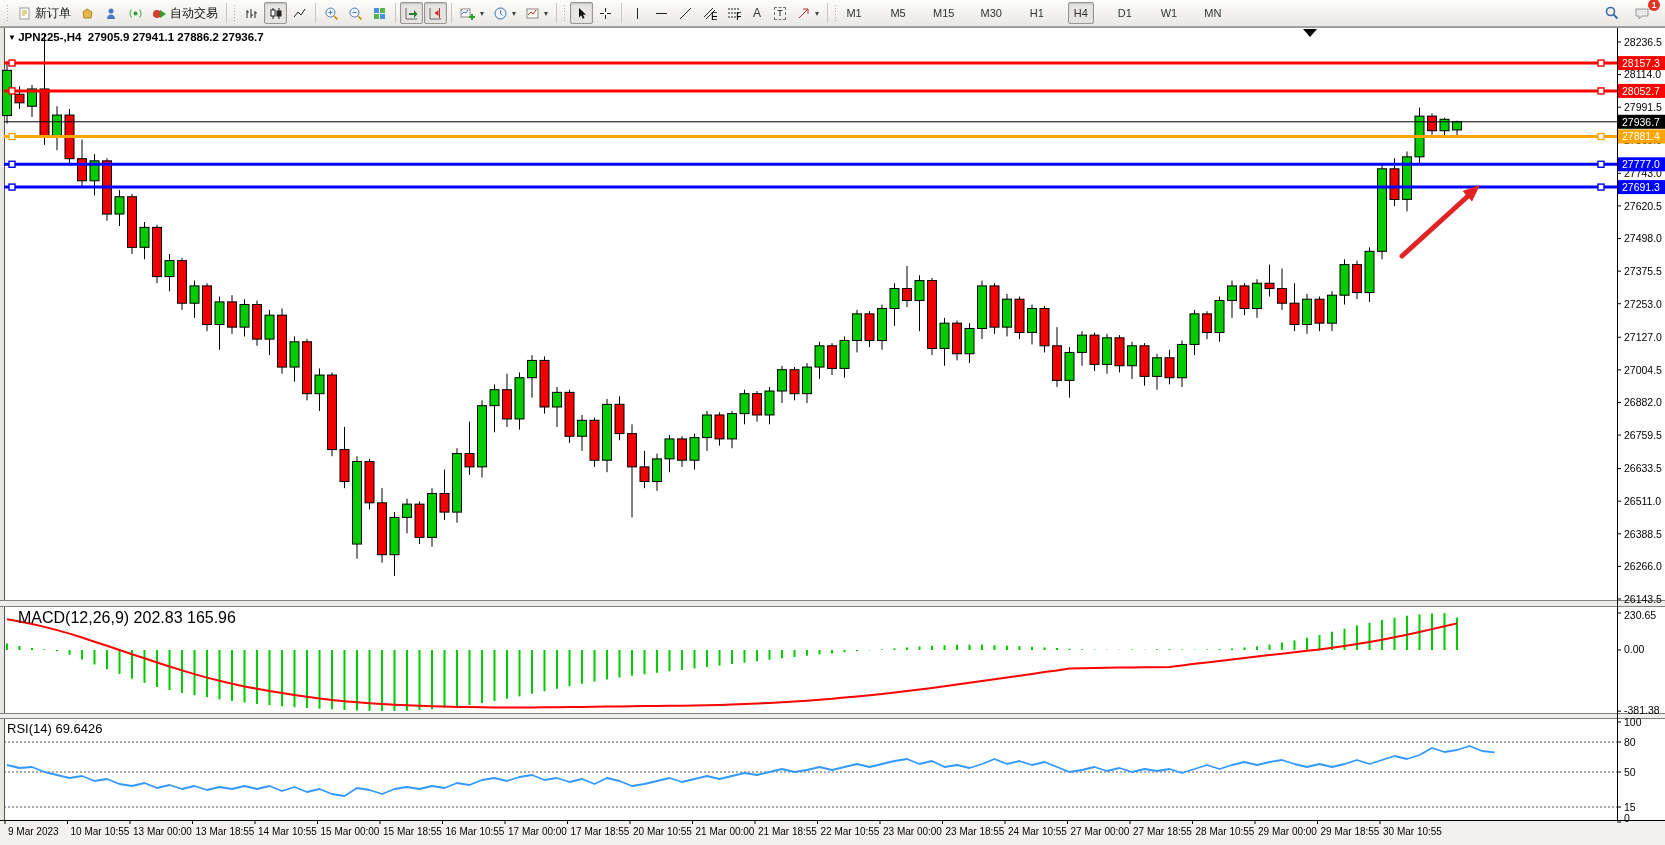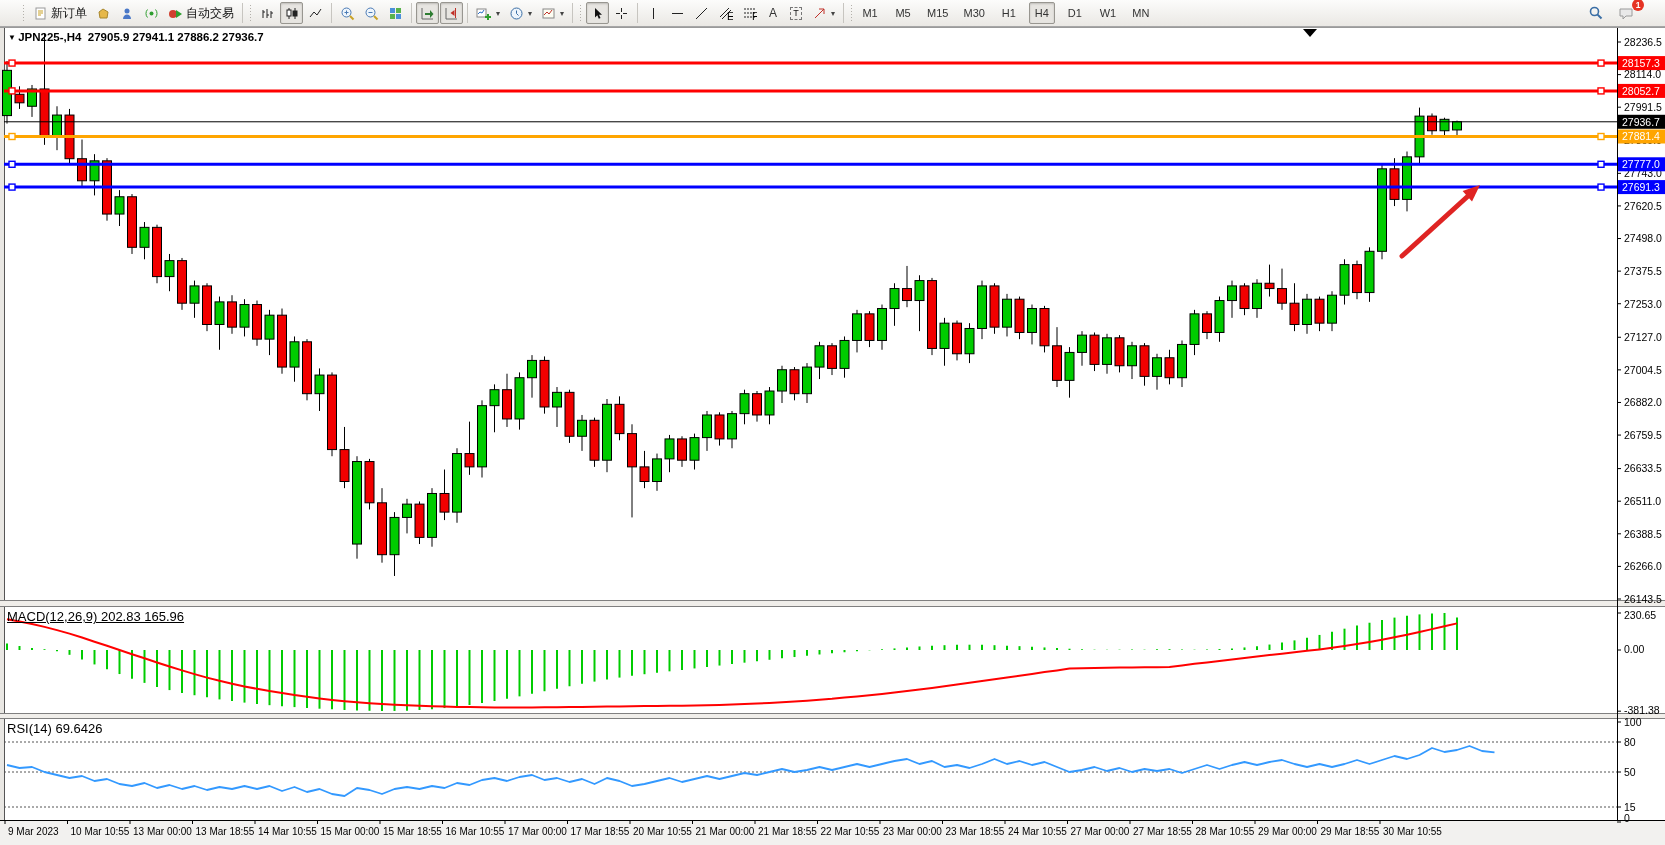--- a/index.html
+++ b/index.html
@@ -1,21 +1,21 @@
 <!DOCTYPE html>
 <html><head>
 <meta charset="utf-8">
 <style>
   html,body{margin:0;padding:0;background:#888;}
   #app{position:relative;width:1665px;height:845px;overflow:hidden;background:#fff;
        font-family:"Liberation Sans",sans-serif;}
   
   #toolbar{position:absolute;top:0;left:0;width:1665px;height:27px;box-sizing:border-box;
     background:linear-gradient(#fcfcfb,#eae8e4);border-bottom:1px solid #a6a6a6;
-    display:flex;align-items:center;padding:0 20px;gap:1px;z-index:5;}
+    display:flex;align-items:center;padding:0 4px;gap:1px;z-index:5;}
   .tb-btn{height:22px;min-width:22px;display:flex;align-items:center;justify-content:center;
     gap:3px;padding:0 3px;border:1px solid transparent;border-radius:2px;font-size:12px;color:#111;
     box-sizing:border-box;cursor:default;}
   .tb-btn.pressed{background:#e7e5e1;border-color:#989690;box-shadow:inset 0 1px 2px rgba(0,0,0,.18);text-align:center;}
   .tb-btn.tf{font-size:11px;color:#333;min-width:26px;justify-content:center;}
   .sep{width:1px;height:20px;background:#c7c5c0;margin:0 3px;}
   .grip{width:4px;height:18px;margin:0 2px;
     background-image:radial-gradient(#b3b0aa 35%,transparent 40%);background-size:3px 3px;}
   .caret{font-size:8px;color:#444;margin-left:1px;}
   .right-tools{margin-left:auto;display:flex;align-items:center;gap:6px;padding-right:6px;}
@@ -212,21 +212,21 @@
     <div class="tb-btn">
       <svg width="15" height="15" viewBox="0 0 15 15">
           <path d="M3 12L12 3M12 3h-5M12 3v5" stroke="#c03028" fill="none"></path>
         </svg>
       <span class="caret">▾</span>
     </div>
 
     <div class="sep"></div>
       <div class="grip"></div>
 
-    <div id="tf-group" style="display:flex;align-items:center;gap:7px;">
+    <div id="tf-group" style="display:flex;align-items:center;gap:18px;">
         <div class="tb-btn tf">M1</div>
         <div class="tb-btn tf">M5</div>
         <div class="tb-btn tf">M15</div>
         <div class="tb-btn tf">M30</div>
         <div class="tb-btn tf">H1</div>
         <div class="tb-btn tf pressed">H4</div>
         <div class="tb-btn tf">D1</div>
         <div class="tb-btn tf">W1</div>
         <div class="tb-btn tf">MN</div>
       </div>
@@ -776,15 +776,15 @@
         <text x="1383" y="835" class="tlab">30 Mar 10:55</text>
       </g>
       <polygon points="1303,29 1317,29 1310,37" fill="#000"></polygon>
       <g>
         <line x1="1402" y1="256" x2="1467" y2="197" stroke="#DF2423" stroke-width="5" stroke-linecap="round"></line>
         <polygon points="1480,185 1472,201.5 1462.6,191.1" fill="#DF2423"></polygon>
       </g>
     </svg>
 
   <div class="overlay" style="left:8px;top:31px;font-weight:bold;"><span style="font-size:8px;vertical-align:1px;">▼ </span><span>JPN225-,H4  27905.9 27941.1 27886.2 27936.7</span></div>
-  <div class="overlay" style="left:7px;top:609px;font-size:13px;text-decoration:underline;">MACD(12,26,9) 202.83 165.96</div>
+  <div class="overlay" style="left:18px;top:609px;font-size:16px;">MACD(12,26,9) 202.83 165.96</div>
   <div class="overlay" style="left:7px;top:721px;font-size:13px;">RSI(14) 69.6426</div>
 </div>
 
 </body></html>

